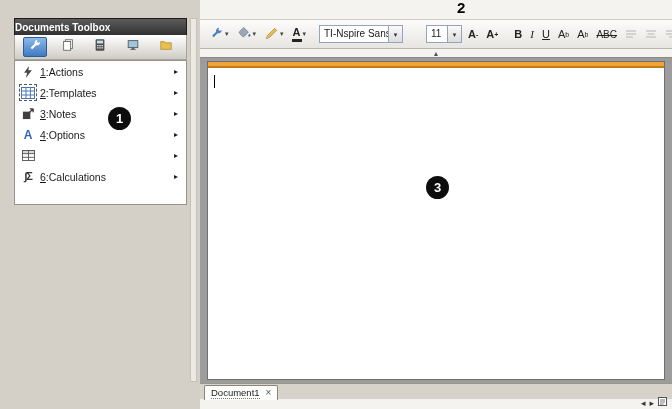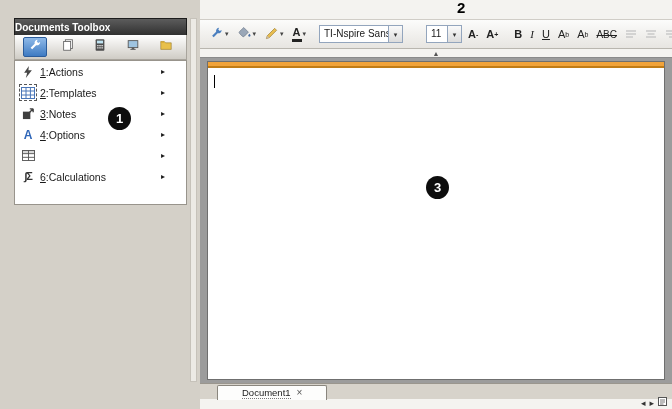--- a/index.html
+++ b/index.html
@@ -38,21 +38,21 @@
   }
   .notes-header {
     height:15px; background:linear-gradient(#f7f7f7,#cfcfcd);
     border-bottom:1px solid #aaa79f;
     display:flex; align-items:center; padding:0 4px;
     font-size:10px; font-weight:bold;
   }
   .notes-header .spacer { flex:1; }
   .note-item {
     height:21px; display:flex; align-items:center;
-    padding:0 21px 0 4px; font-size:10.5px; cursor:default;
+    padding:0 8px 0 4px; font-size:10.5px; cursor:default;
   }
   .ni-iconbox {
     width:18px; height:17px; margin-right:3px;
     display:flex; align-items:center; justify-content:center;
   }
   .ni-iconbox.focus { border:1px dashed #555; }
   .ni-label .accel { text-decoration:underline; }
   .ni-arrow { margin-left:auto; font-size:8px; color:#1a1a1a; }
   .glyph-a { color:#2f66b8; font-weight:bold; font-size:12px; line-height:1; }
   .glyph-calc { font-size:11px; font-weight:bold; color:#333; line-height:1; letter-spacing:-1px; }
@@ -115,24 +115,24 @@
   .text-cursor {
     position:absolute; left:6px; top:13px; width:1px; height:13px; background:#000;
     animation:blink 1.1s steps(1) infinite;
   }
   @keyframes blink { 50% { opacity:0; } }
   .tab-strip {
     position:absolute; left:0; top:383px; width:472px; height:16px;
     background:#d7d3cb; border-top:1px solid #9a968e;
   }
   .doc-tab {
-    position:absolute; left:17px; top:1px; height:15px;
+    position:absolute; left:4px; top:1px; height:15px;
     background:#fdfdfc; border:1px solid #8a867e; border-bottom:none;
     border-radius:2px 2px 0 0;
-    display:flex; align-items:center; padding:0 24px; font-size:9.5px;
+    display:flex; align-items:center; padding:0 6px; font-size:9.5px;
   }
   .doc-tab .lbl { border-bottom:1px dotted #777; }
   .doc-tab .close { margin-left:6px; color:#555; font-size:10px; line-height:1; }
   .status-nav {
     position:absolute; right:5px; bottom:1px;
     display:flex; align-items:center; gap:4px;
     font-size:9px; color:#333;
   }
   
   .callout {

